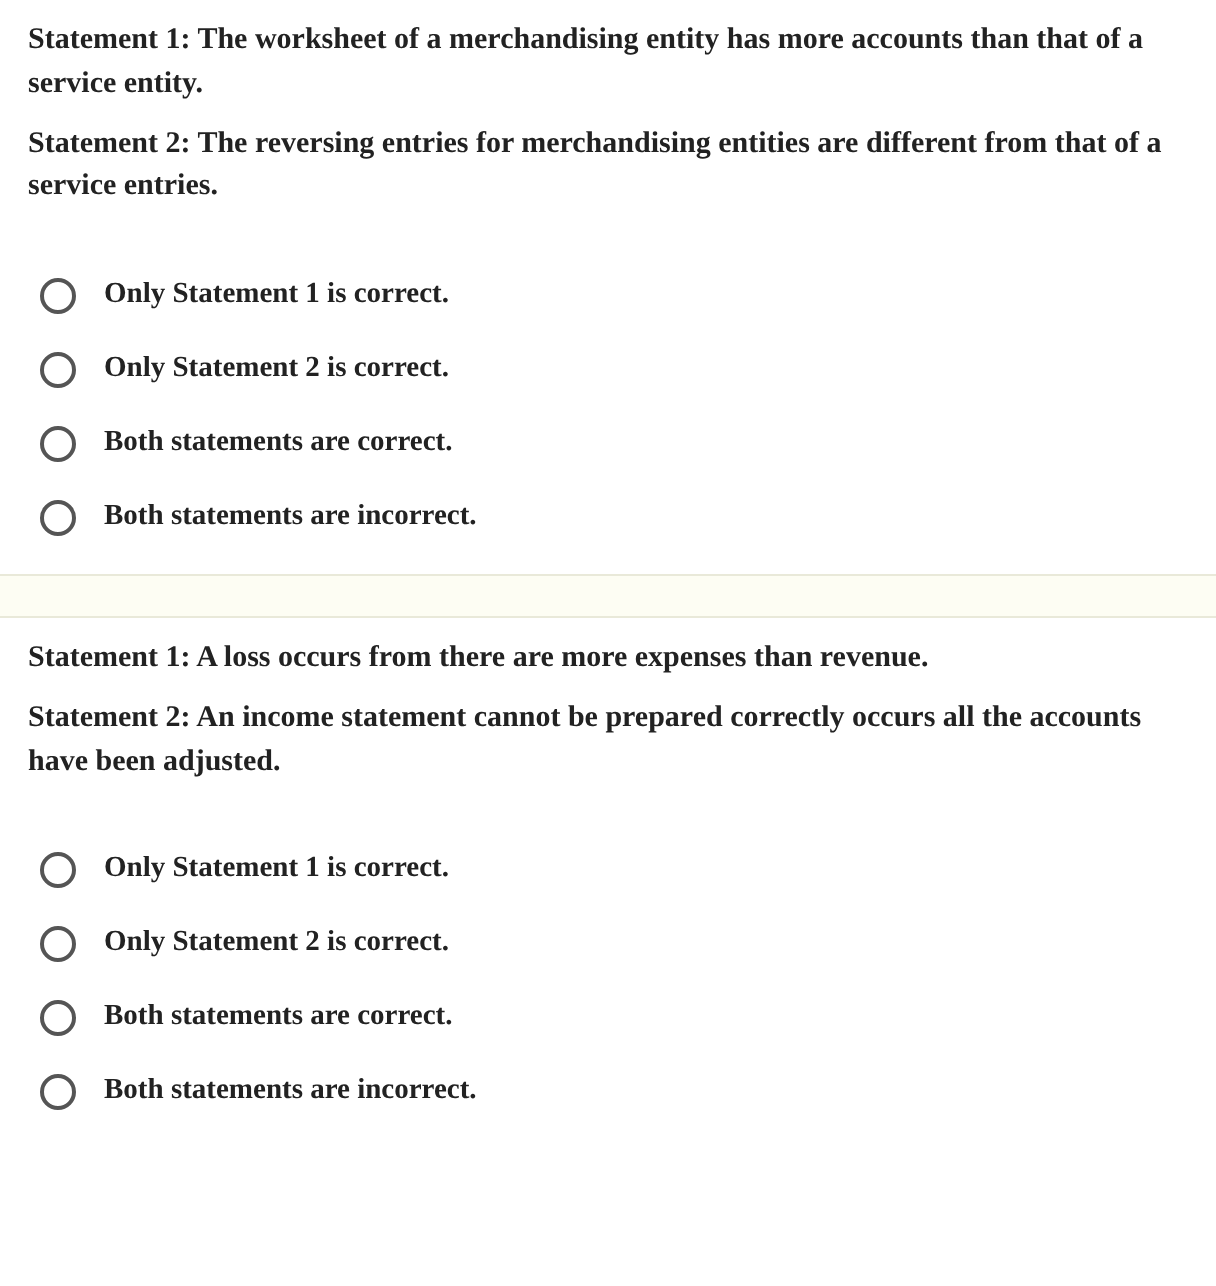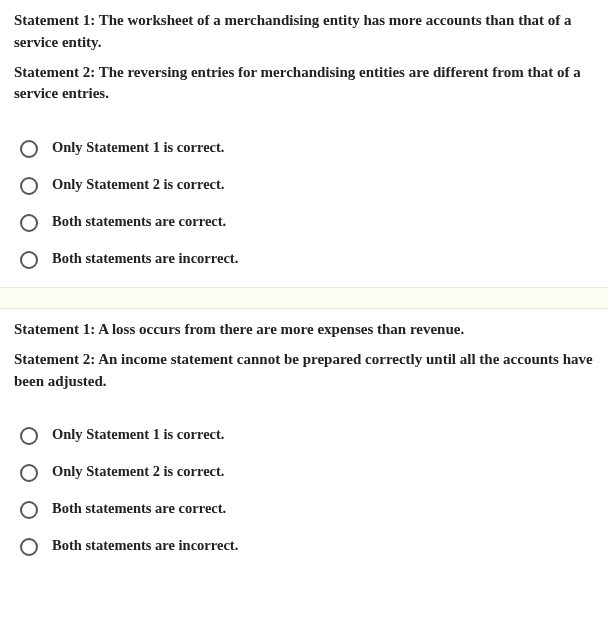--- a/index.html
+++ b/index.html
@@ -10,21 +10,21 @@
     color: #222;
     background: #fff;
     line-height: 1.45;
   }
   .question-block { padding: 10px 14px 10px 14px; font-weight: bold; }
   .prompt { margin-bottom: 18px; }
   .prompt p { margin-bottom: 8px; }
   .options { padding-left: 6px; }
   .option-row {
     display: flex;
-    align-items: flex-end;
+    align-items: center;
     gap: 14px;
     padding: 8px 0;
     cursor: pointer;
   }
   .radio {
     width: 18px;
     height: 18px;
     border: 2px solid #555;
     border-radius: 50%;
     flex-shrink: 0;
@@ -67,21 +67,21 @@
       <span class="option-label">Both statements are incorrect.</span>
     </label>
   </div>
 </div>
 
 <div class="divider"></div>
 
 <div class="question-block">
   <div class="prompt">
     <p>Statement 1: A loss occurs from there are more expenses than revenue.</p>
-    <p>Statement 2: An income statement cannot be prepared correctly until all the accounts have been adjusted.</p>
+    <p>Statement 2: An income statement cannot be prepared correctly occurs all the accounts have been adjusted.</p>
   </div>
   <div class="spacer-sm"></div>
   <div class="options">
     <label class="option-row">
       <span class="radio"></span>
       <span class="option-label">Only Statement 1 is correct.</span>
     </label>
     <label class="option-row">
       <span class="radio"></span>
       <span class="option-label">Only Statement 2 is correct.</span>

